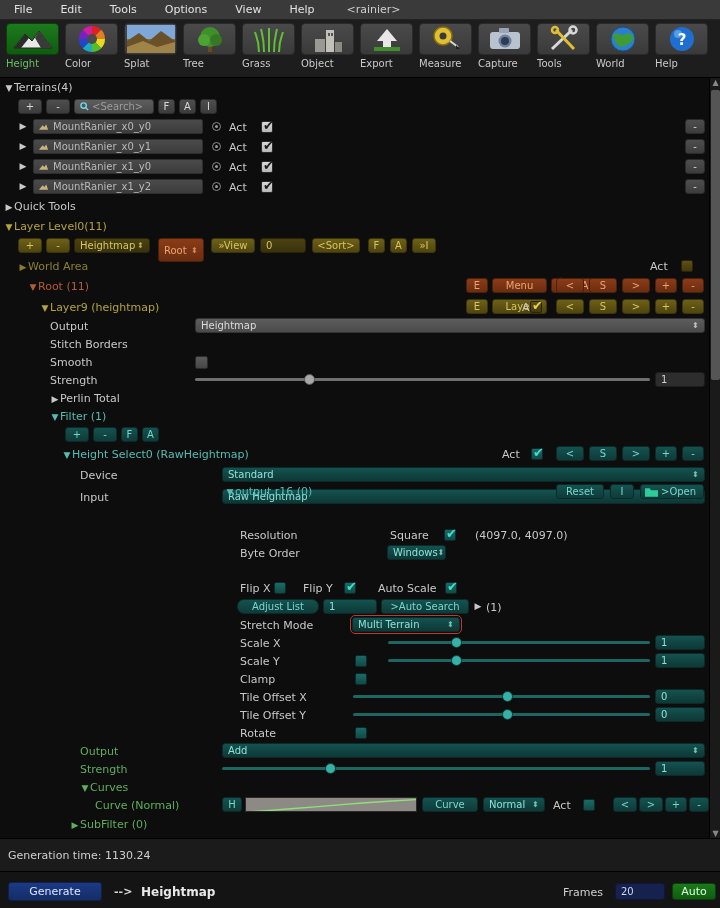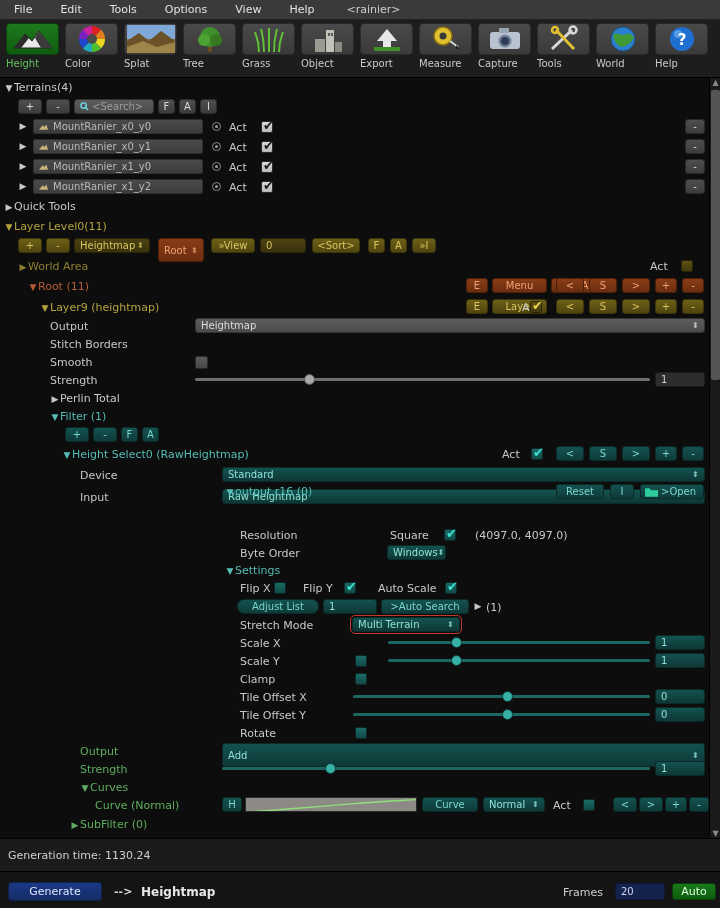--- a/index.html
+++ b/index.html
@@ -595,25 +595,20 @@
     </div>
 
     <div class="row" style="top:466px;">
       <span class="lbl c-gray" style="left:240px; top:3px;">Byte Order</span>
       <div class="field teal" style="left:387px; top:1px; width:59px; height:15px;">
         <span>Windows</span>
         <span class="caret">⬍</span>
       </div>
     </div>
 
-    <div class="row" style="top:483px;">
-      <span class="lbl c-teal" style="left:225px; top:3px;">
-        <span class="tri">▼</span><span>Settings</span>
-      </span>
-    </div>
 
     <div class="row" style="top:501px;">
       <span class="lbl c-gray" style="left:240px; top:3px;">Flip X</span>
       <div class="chk off-teal" style="left:274px; top:3px;"></div>
       <span class="lbl c-gray" style="left:303px; top:3px;">Flip Y</span>
       <div class="chk off-teal tick-teal" style="left:344px; top:3px;">
           <span class="tick">✔</span>
         </div>
       <span class="lbl c-gray" style="left:378px; top:3px;">Auto Scale</span>
       <div class="chk off-teal tick-teal" style="left:445px; top:3px;">
@@ -679,21 +674,21 @@
       <div class="field teal" style="left:655px; top:1px; width:50px; height:15px;">0</div>
     </div>
 
     <div class="row" style="top:646px;">
       <span class="lbl c-gray" style="left:240px; top:3px;">Rotate</span>
       <div class="chk off-teal" style="left:355px; top:3px;"></div>
     </div>
 
     <div class="row" style="top:664px;">
       <span class="lbl c-green" style="left:80px; top:3px;">Output</span>
-      <div class="field teal" style="left:222px; top:1px; width:483px; height:24px;">
+      <div class="field teal" style="left:222px; top:1px; width:483px; height:15px;">
         <span>Add</span>
         <span class="caret">⬍</span>
       </div>
     </div>
 
     <div class="row" style="top:682px;">
       <span class="lbl c-green" style="left:80px; top:3px;">Strength</span>
       <div class="slider teal" style="left:222px; top:2px; width:428px;">
         <div class="track"></div>
         <div class="knob" style="left:24%;"></div>

